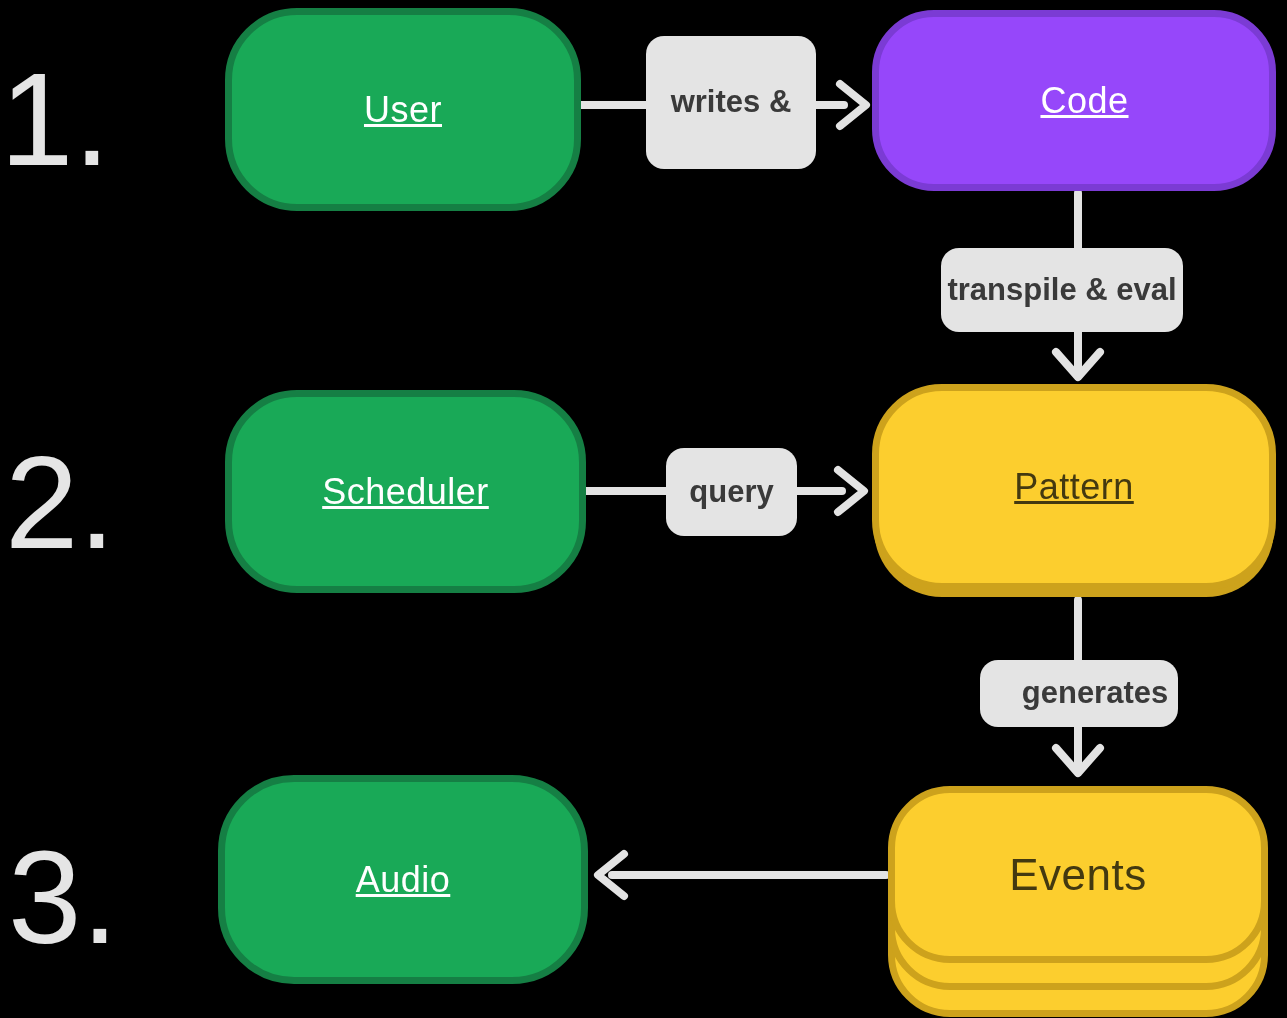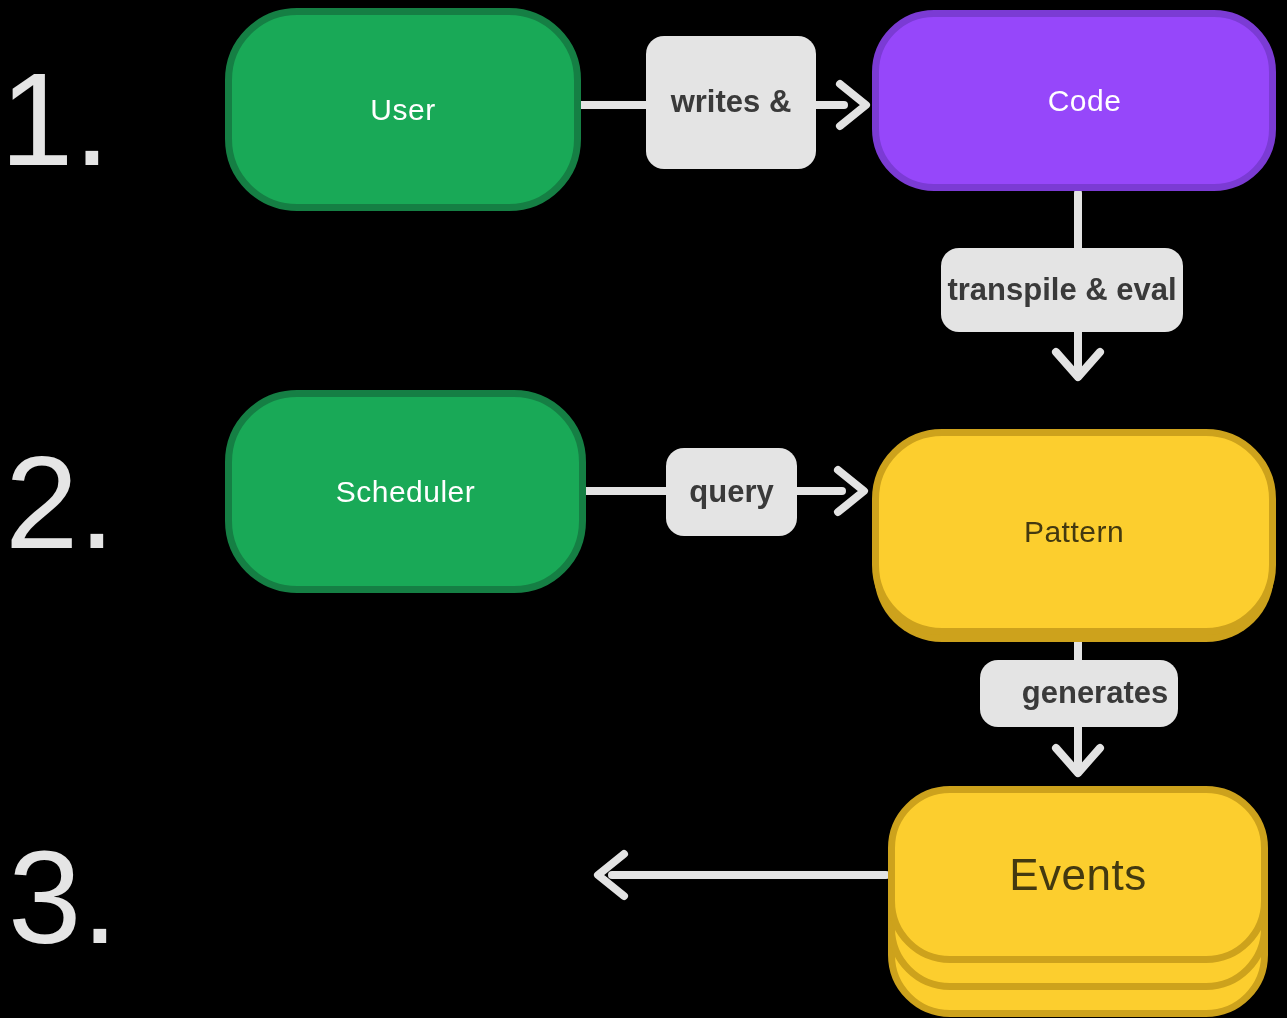--- a/index.html
+++ b/index.html
@@ -27,42 +27,42 @@
     stroke-linecap: round;
     stroke-linejoin: round;
   }
   .node {
     position: absolute;
     z-index: 2;
     box-sizing: border-box;
     display: flex;
     align-items: center;
     justify-content: center;
-    font-size: 30px;
+    font-size: 36px;
     letter-spacing: 0.5px;
+    text-decoration: underline;
   }
   .node-green {
     background: var(--green-fill, #19a957);
     border: 7px solid var(--green-border, #157f44);
     color: var(--node-text-light, #fff);
     border-radius: 72px;
   }
   .node-purple {
     background: var(--purple-fill, #9647fa);
     border: 7px solid var(--purple-border, #7b3bd4);
     color: var(--node-text-light, #fff);
     border-radius: 62px;
     padding-left: 21px;
   }
   .node-yellow {
     background: var(--yellow-fill, #fcce2e);
     border: 7px solid var(--yellow-border, #cda21c);
     color: var(--node-text-dark, #433910);
     border-radius: 70px;
-    margin-top: 45px;
   }
   .node-pattern {
     box-shadow: 0 9px 0 -2px var(--yellow-border, #cda21c);
   }
   .stack {
     position: absolute;
     z-index: 2;
   }
   .stack-card {
     position: absolute;
@@ -138,20 +138,21 @@
   <div class="step-number" style="left:8px; top:832px;">3.</div>
 
   <div class="node node-green" style="left:225px; top:8px; width:356px; height:203px;">User</div>
 
   <div class="node node-purple" style="left:872px; top:10px; width:404px; height:181px;">Code</div>
 
   <div class="node node-green" style="left:225px; top:390px; width:361px; height:203px;">Scheduler</div>
 
   <div class="node node-yellow node-pattern" style="left:872px; top:384px; width:404px; height:206px;">Pattern</div>
 
+  <div class="node node-green" style="left:218px; top:775px; width:370px; height:209px; border-radius:76px;">Audio</div>
 
   <div class="stack" style="left:888px; top:786px; width:380px; height:232px;">
     <div class="stack-card" style="top:54px; z-index:1;"></div>
     <div class="stack-card" style="top:27px; z-index:2;"></div>
     <div class="stack-card" style="top:0; z-index:3;">Events</div>
   </div>
 
   <div class="edge-label" style="left:646px; top:36px; width:170px; height:133px;">
     <span>writes &amp;</span>
   </div>

